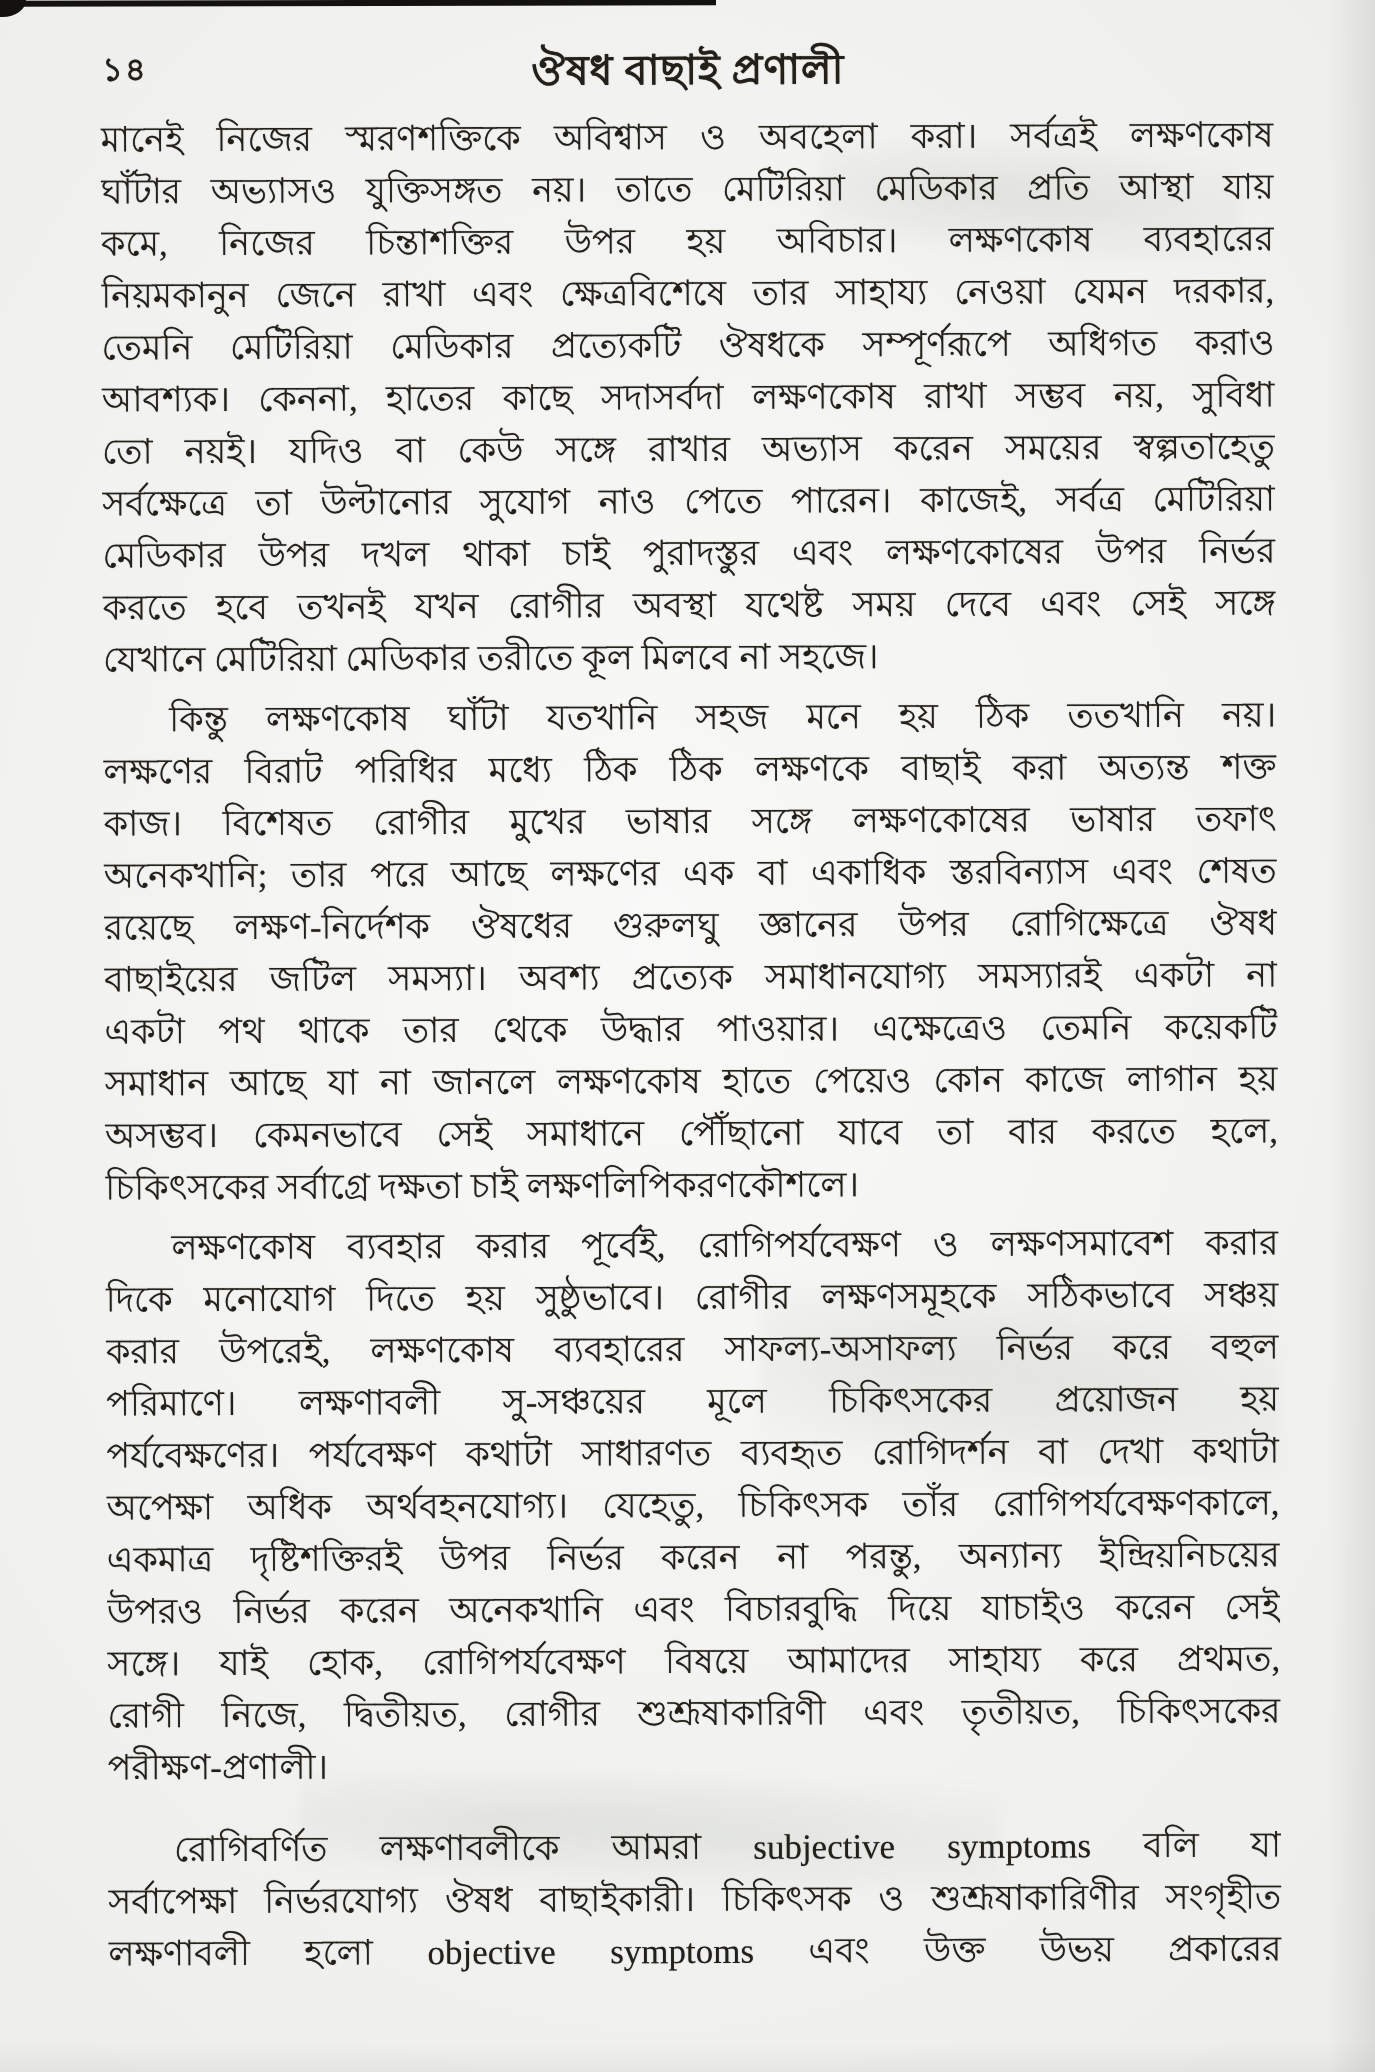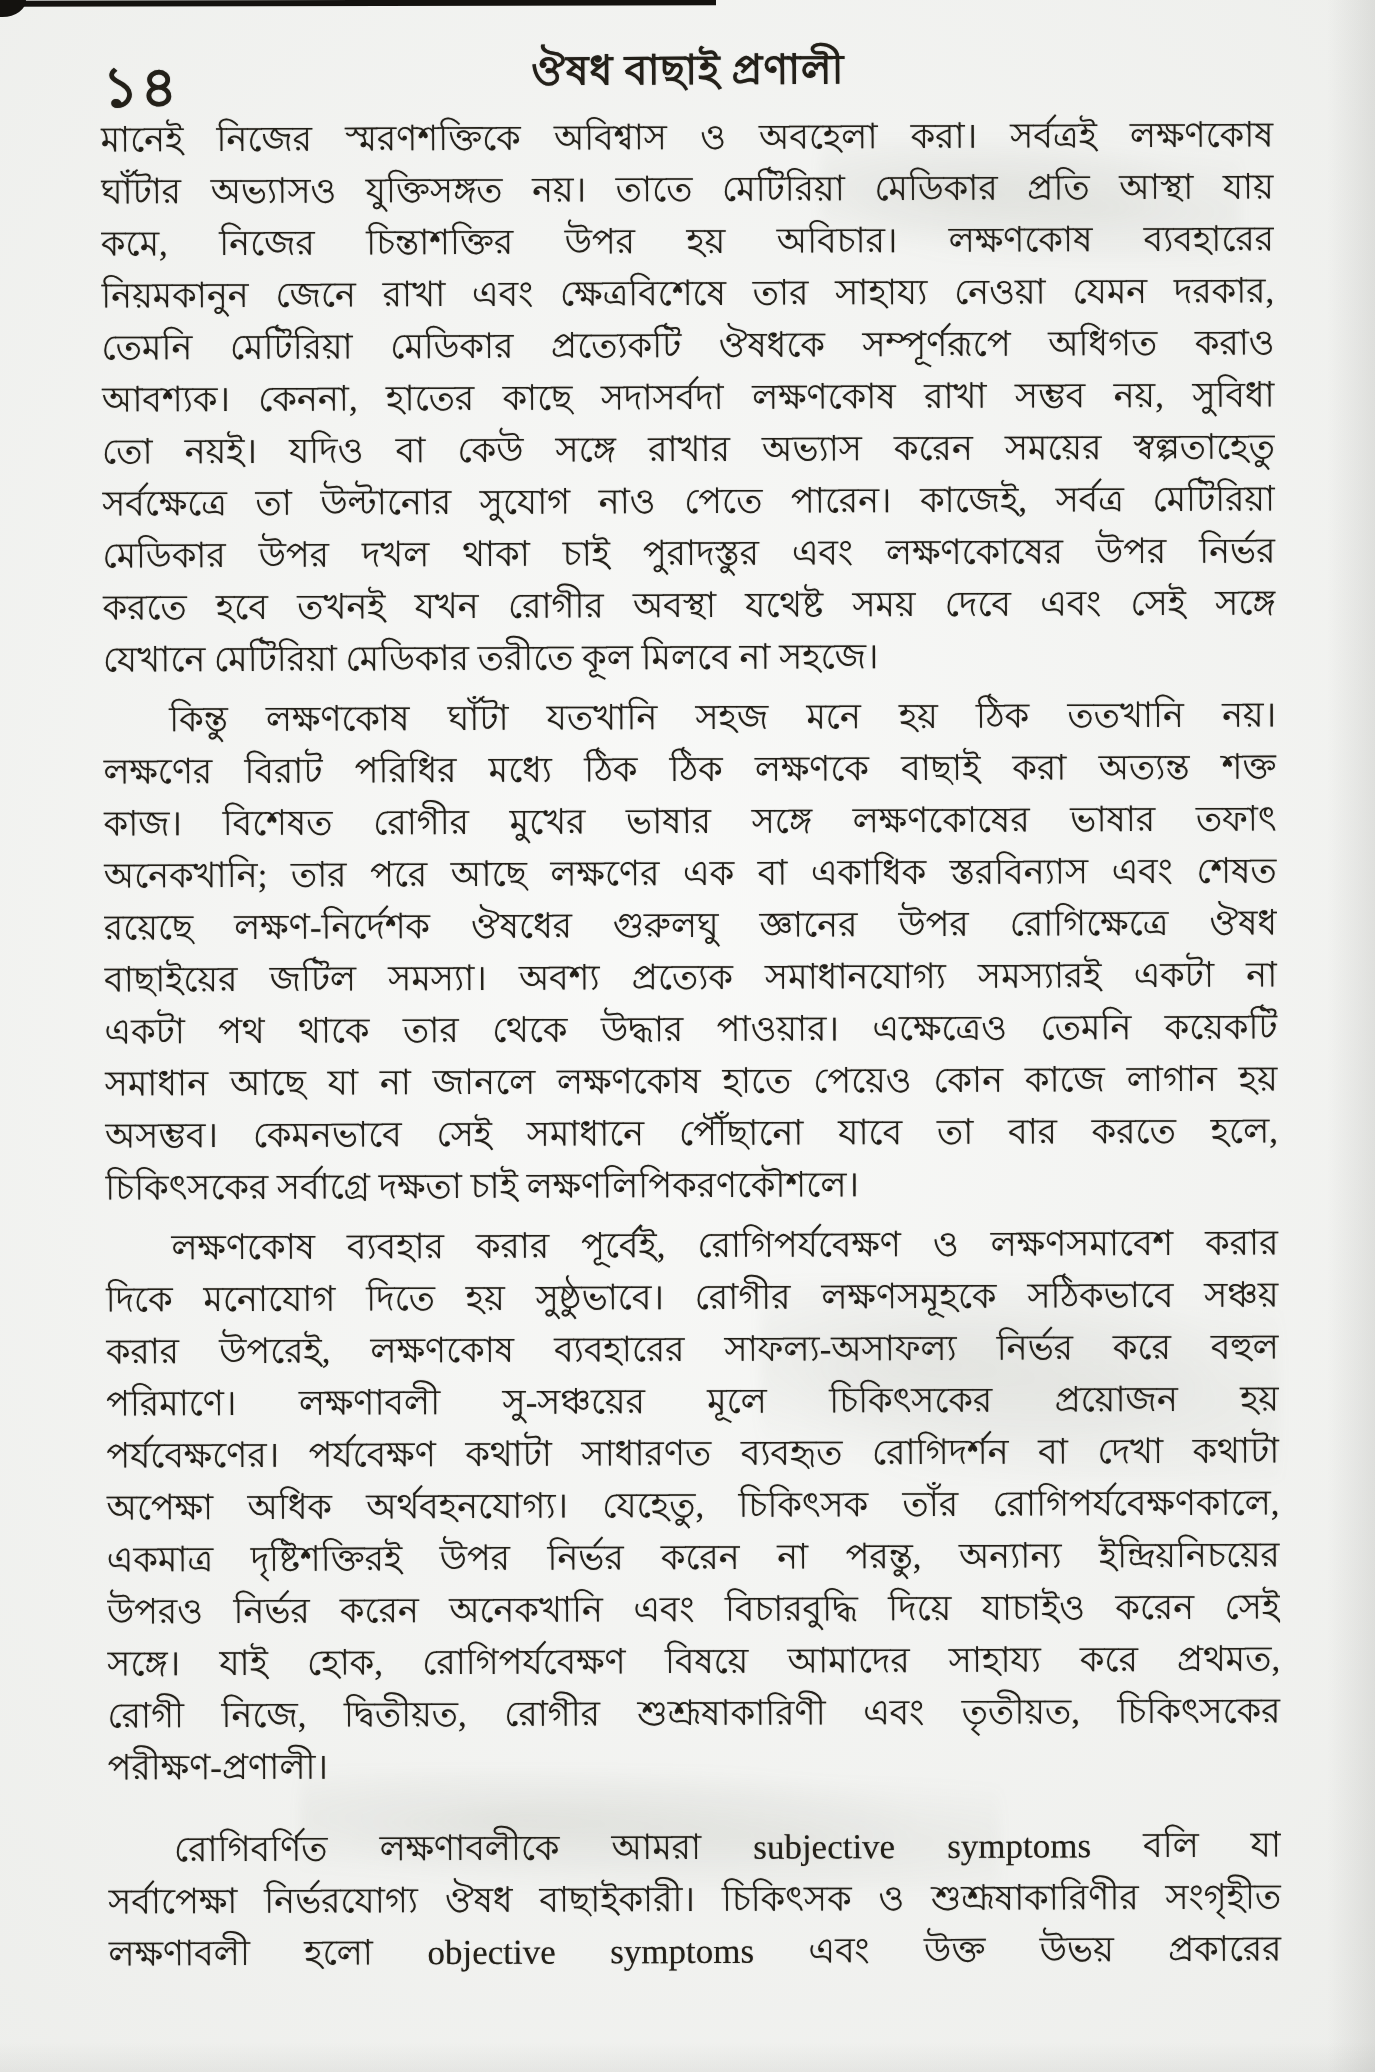--- a/index.html
+++ b/index.html
@@ -62,21 +62,21 @@
 
   header {
     position: absolute;
     top: 38px; left: 0;
     width: 100%;
     height: 60px;
   }
   .page-num {
     position: absolute;
     left: 102px; top: 4px;
-    font-size: 56px;
+    font-size: 32px;
     font-weight: bold;
     letter-spacing: 2px;
     text-shadow: 0 0 1px rgba(20,18,15,0.55);
   }
   .running-title {
     position: absolute;
     left: 0; top: 0;
     width: 100%;
     text-align: center;
     font-size: 41px;

